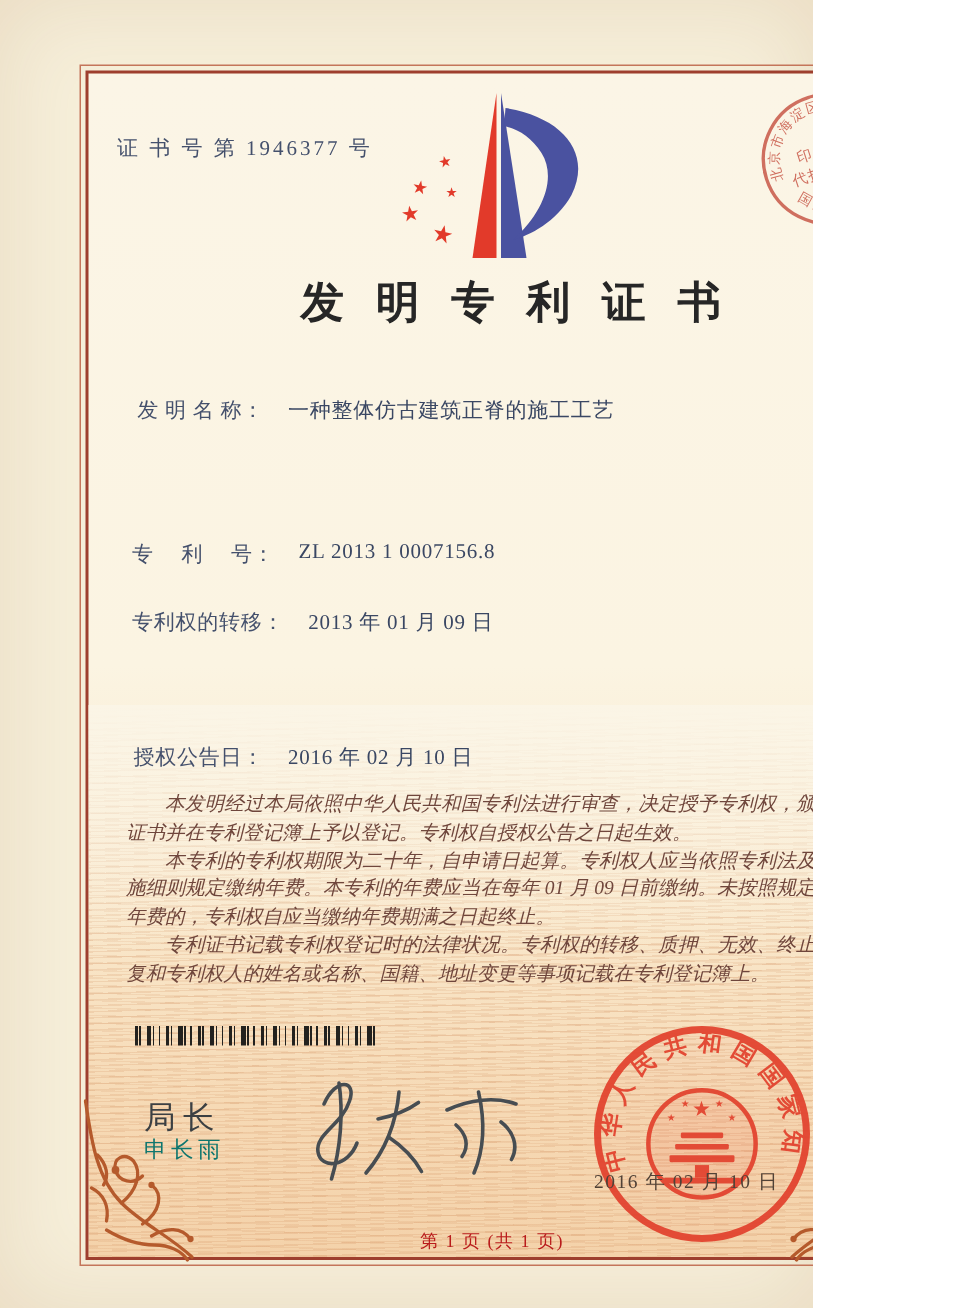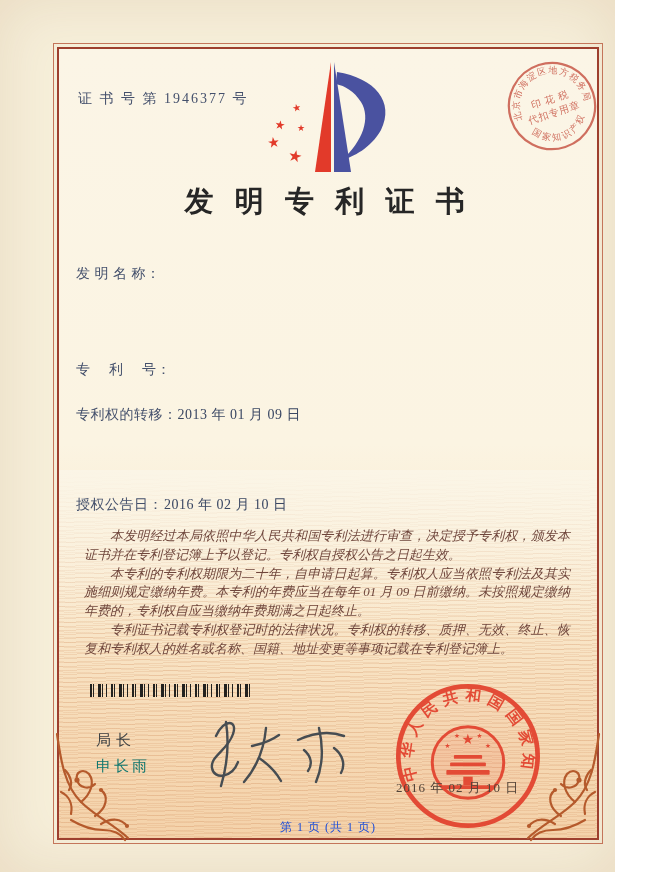--- a/index.html
+++ b/index.html
@@ -1,18 +1,18 @@
 <!DOCTYPE html>
 <html><head>
 <meta charset="utf-8">
 <style>
   html,body{margin:0;padding:0;}
   .photo{
     position:relative;
-    width:615px;height:872px;
+    width:542px;height:872px;
     background:#f6efda;
     box-shadow:inset 0 0 60px rgba(175,130,85,0.18);
     font-family:"Liberation Serif", serif;
     overflow:hidden;
   }
   
   .frame-outer{
     position:absolute;left:53px;top:43px;width:550px;height:801px;
     border:1px solid #c4755a;
     box-sizing:border-box;
@@ -31,55 +31,55 @@
       repeating-linear-gradient(182deg, rgba(198,118,66,0.12) 0px, rgba(198,118,66,0.12) 1px, rgba(198,118,66,0) 1px, rgba(198,118,66,0) 5px);
   }
   .cert-no{
     position:absolute;left:78px;top:90px;
     font-size:14px;color:#44506c;letter-spacing:2px;white-space:pre;
   }
   .logo{position:absolute;left:262px;top:56px;width:145px;height:124px;}
   .title{
     position:absolute;left:57px;top:182px;width:542px;
     text-align:center;font-size:29px;font-weight:600;color:#262626;
-    letter-spacing:7px;white-space:pre;
+    letter-spacing:7px;white-space:pre;padding-left:16px;
   }
   .field{
-    position:absolute;left:76px;width:500px;display:flex;gap:0;
-    font-size:14px;color:#3e4b6a;letter-spacing:0.5px;
+    position:absolute;left:88px;width:500px;display:flex;gap:16px;
+    font-size:14px;color:#3e4b6a;letter-spacing:0.5px;text-align:right;
   }
   .field-label{white-space:pre;min-width:88px;color:#44506c;}
   .field-value{white-space:pre;color:#3a4763;}
   .f0{top:265px}.f1{top:313px}.f2{top:361px}.f3{top:406px}.f4{top:451px}.f5{top:496px}
   .body-text{
     position:absolute;left:84px;top:527px;width:486px;
     font-size:13px;line-height:18.8px;color:#6f463c;
     text-align:justify;font-style:italic;
   }
   .body-text p{margin:0;text-indent:2em;}
   .barcode{
     position:absolute;left:90px;top:684px;width:162px;height:13px;
     background:repeating-linear-gradient(90deg,
       #23221f 0 2px, transparent 2px 3px,
       #23221f 3px 4px, transparent 4px 8px,
       #23221f 8px 11px, transparent 11px 12px,
       #23221f 12px 13px, transparent 13px 16px,
       #23221f 16px 17px, transparent 17px 21px);
   }
-  .signer-title{position:absolute;left:96px;top:731px;font-size:15px;letter-spacing:5px;color:#3c4043;}
+  .signer-title{position:absolute;left:96px;top:731px;font-size:21px;letter-spacing:5px;color:#3c4043;}
   .signer-name{position:absolute;left:96px;top:757px;font-size:15px;letter-spacing:3px;color:#0f766e;}
   .signature{position:absolute;left:186px;top:706px;width:182px;height:88px;}
   .seal{position:absolute;left:388px;top:676px;width:160px;height:160px;opacity:0.92;}
   .seal-date{
     position:absolute;left:396px;top:779px;font-size:13px;color:#514237;
     letter-spacing:1px;white-space:pre;z-index:3;
   }
   .footer{
     position:absolute;left:57px;top:819px;width:542px;text-align:center;
-    font-size:12px;color:#1d4ed8;letter-spacing:1px;white-space:pre;
+    font-size:12px;color:#b91c1c;letter-spacing:1px;white-space:pre;
   }
   .tax-stamp{
     position:absolute;left:496px;top:50px;width:112px;height:112px;
     transform:rotate(-18deg);opacity:0.85;
   }
   .corner{position:absolute;width:85px;height:112px;z-index:2;}
   .corner-left{left:50px;top:730px;}
   .corner-right{left:521px;top:730px;transform:scaleX(-1);}
 </style>
 </head>
@@ -152,23 +152,25 @@
       <textPath href="#taxBottom" startOffset="4">国家知识产权局</textPath>
     </text>
     <text x="65" y="61" font-size="11.5" fill="#c85848" text-anchor="middle" letter-spacing="1">印 花 税</text>
     <text x="65" y="77" font-size="11.5" fill="#c85848" text-anchor="middle" letter-spacing="1">代扣专用章</text>
   </svg>
 
   <div class="title">发 明 专 利 证 书</div>
 
   <div class="field f0">
     <span class="field-label">发 明 名 称：</span>
+    <span class="field-value">一种整体仿古建筑正脊的施工工艺</span>
   </div>
   <div class="field f2">
     <span class="field-label">专　 利　 号：</span>
+    <span class="field-value">ZL 2013 1 0007156.8</span>
   </div>
   <div class="field f3">
     <span class="field-label">专利权的转移：</span>
     <span class="field-value">2013 年 01 月 09 日</span>
   </div>
   <div class="field f5">
     <span class="field-label">授权公告日：</span>
     <span class="field-value">2016 年 02 月 10 日</span>
   </div>
 

